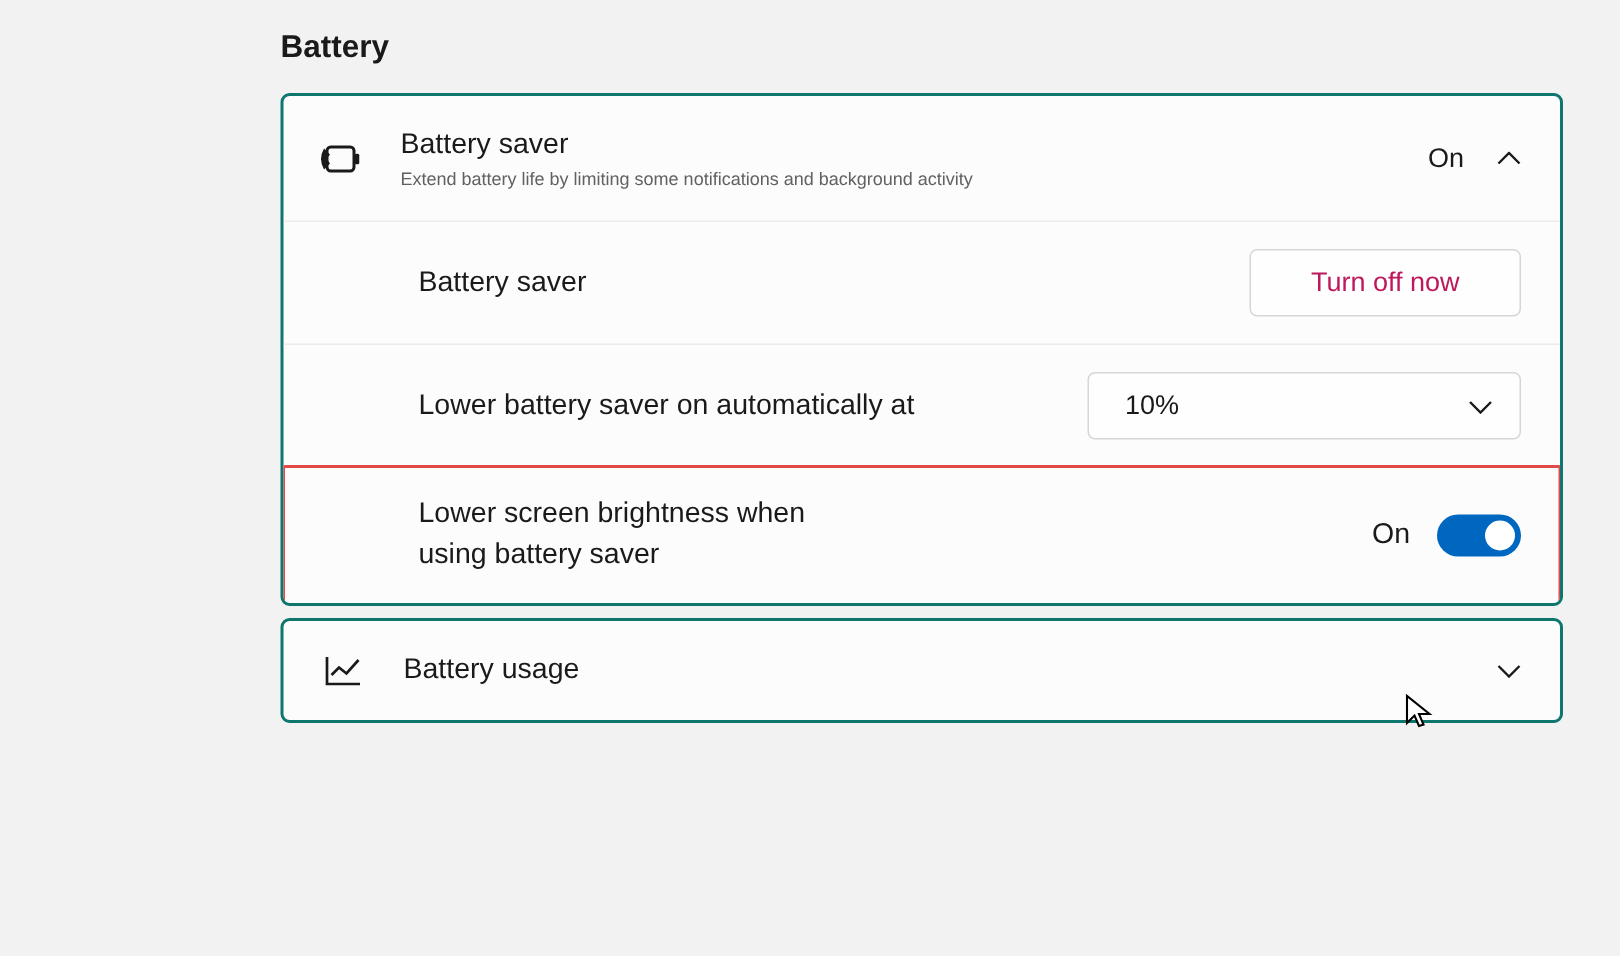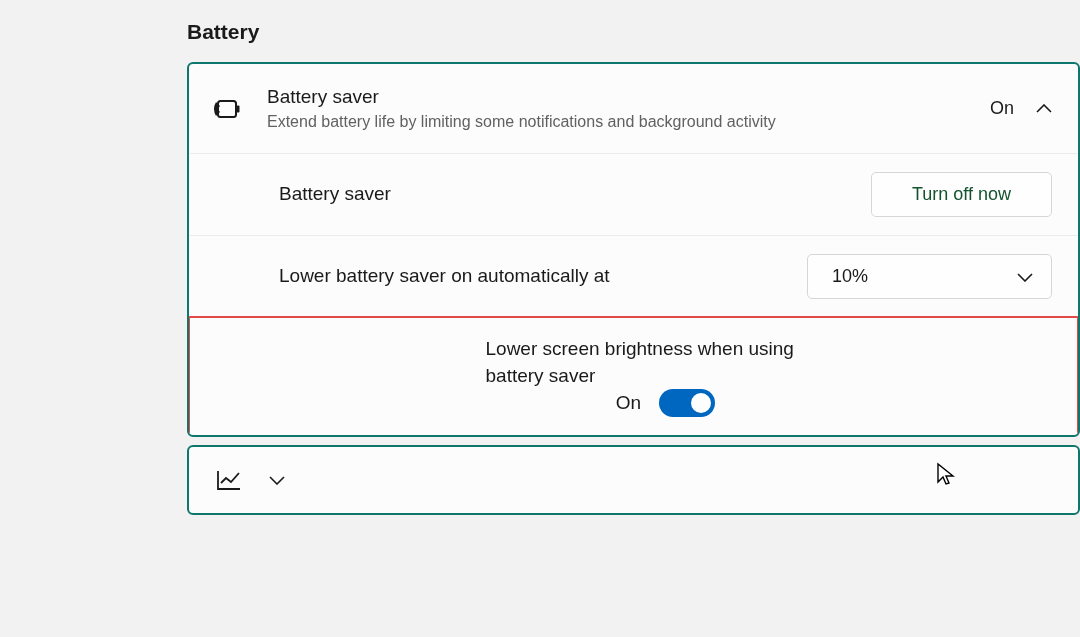--- a/index.html
+++ b/index.html
@@ -11,20 +11,21 @@
       font-family: "Segoe UI", -apple-system, sans-serif;
       background: #f2f2f2;
       width: 1080px;
       height: 637px;
       overflow: hidden;
       position: relative;
     }
     .content {
       padding-left: 187px;
       padding-top: 20px;
+      padding-right: 38px;
     }
     .section-title {
       font-size: 21px;
       font-weight: 600;
       color: #1a1a1a;
       margin-bottom: 18px;
     }
     .card {
       background: #fcfcfc;
       border: 2px solid #0f766e;
@@ -51,21 +52,21 @@
     }
     .header-text {
       flex: 1;
     }
     .header-title {
       font-size: 19px;
       color: #1a1a1a;
       line-height: 1.35;
     }
     .header-desc {
-      font-size: 16px;
+      font-size: 12px;
       color: #616161;
       line-height: 1.4;
       margin-top: 1px;
     }
     .header-right {
       display: flex;
       align-items: center;
       gap: 22px;
       color: #1a1a1a;
       font-size: 18px;
@@ -96,33 +97,33 @@
     }
     .row-label.narrow {
       max-width: 360px;
     }
     .btn {
       background: #fefefe;
       border: 1px solid #d6d6d6;
       border-radius: 5px;
       padding: 11px 40px;
       font-size: 18px;
-      color: #14532d;
+      color: #be185d;
       cursor: pointer;
       font-family: inherit;
     }
     .select {
       background: #fefefe;
       border: 1px solid #d6d6d6;
       border-radius: 5px;
       padding: 11px 18px 11px 24px;
       font-size: 18px;
       color: #1a1a1a;
       cursor: pointer;
-      width: 245px;
+      width: 289px;
       display: flex;
       align-items: center;
       justify-content: space-between;
     }
     .toggle-wrap {
       display: flex;
       align-items: center;
       gap: 18px;
       font-size: 19px;
       color: #1a1a1a;
@@ -139,21 +140,20 @@
       position: absolute;
       right: 4px;
       top: 4px;
       width: 20px;
       height: 20px;
       background: #fff;
       border-radius: 50%;
     }
     .highlight-row {
       position: relative;
-      flex-direction: column;
     }
     .highlight-box {
       position: absolute;
       border: 2.5px solid #e24a4a;
       left: -1px;
       right: -1px;
       top: -2px;
       bottom: -2px;
       pointer-events: none;
       border-radius: 2px;
@@ -236,20 +236,21 @@
   </div>
 
   <div class="card">
     <div class="usage-row">
       <div class="icon-slot">
         <svg width="26" height="22" viewBox="0 0 26 22">
           <path d="M2 2 L2 20 L24 20" fill="none" stroke="#1a1a1a" stroke-width="1.8"></path>
           <path d="M5 14 L10 9 L15 13 L23 4" fill="none" stroke="#1a1a1a" stroke-width="1.8"></path>
         </svg>
       </div>
+      <div class="usage-label">Battery usage</div>
       <span class="chevron">
         <svg width="16" height="10" viewBox="0 0 16 10">
             <path d="M1 2 L8 9 L15 2" fill="none" stroke="#1a1a1a" stroke-width="1.6"></path>
           </svg>
       </span>
     </div>
   </div>
 </div>
 
 <div class="cursor">

